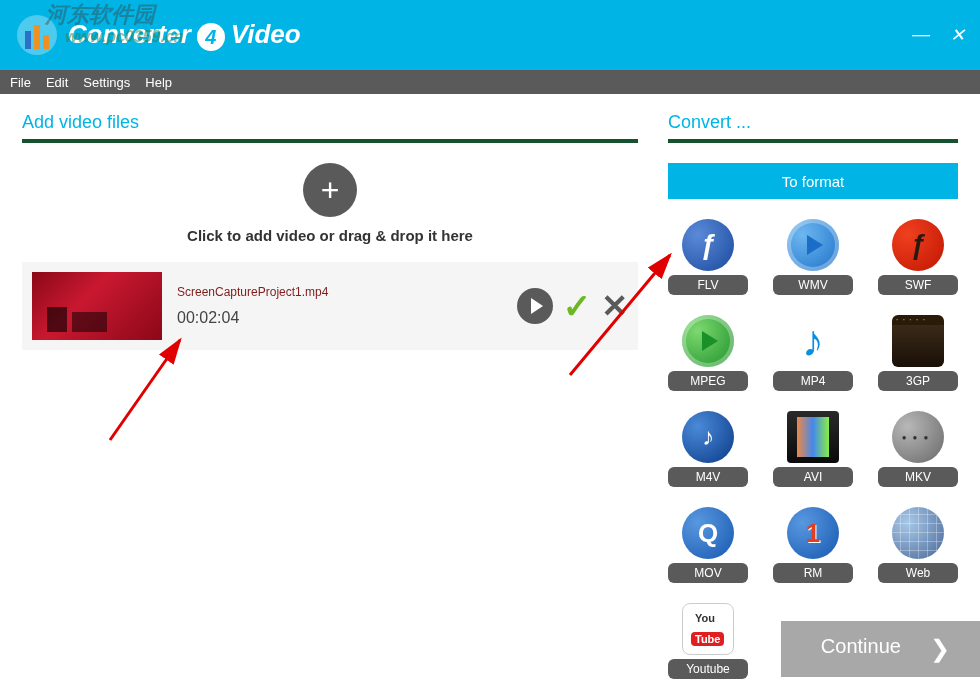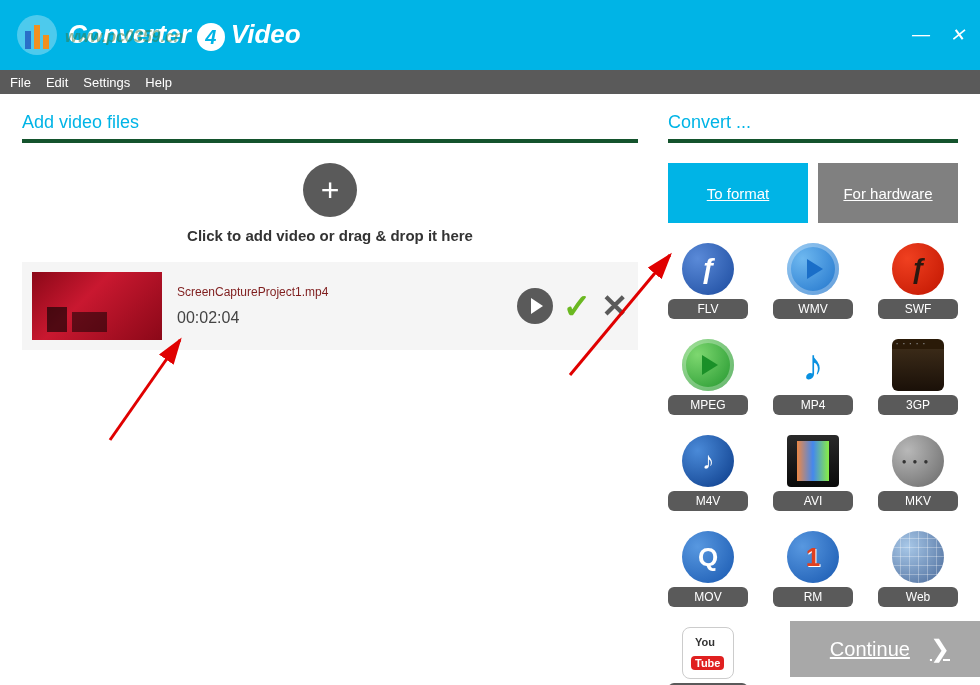--- a/index.html
+++ b/index.html
@@ -35,21 +35,21 @@
 .file-name { font-size: 12px; color: #7f1d1d; margin-bottom: 10px; }
 .file-dur { font-size: 16px; color: #444; }
 .file-actions { display: flex; gap: 10px; align-items: center; }
 .act-play { width: 36px; height: 36px; background: #5a5a5a; border-radius: 50%; position: relative; cursor: pointer; }
 .act-play::after { content: ''; position: absolute; left: 14px; top: 10px; border-left: 12px solid #fff; border-top: 8px solid transparent; border-bottom: 8px solid transparent; }
 .act-check { font-size: 34px; color: #6bb821; font-weight: bold; cursor: pointer; }
 .act-x { font-size: 32px; color: #5a5a5a; font-weight: bold; cursor: pointer; }
 
 .right-panel { width: 290px; }
 .convert-tabs { display: flex; gap: 10px; margin-bottom: 20px; }
-.tab-btn { flex: 1; height: 60px; border: none; font-size: 15px; color: #fff; cursor: pointer; text-decoration: underline; }
+.tab-btn { flex: 1; height: 36px; border: none; font-size: 15px; color: #fff; cursor: pointer; }
 .tab-active { background: #00b4e6; }
 .tab-inactive { background: #808080; }
 
 .format-grid { display: grid; grid-template-columns: repeat(3, 1fr); gap: 20px 25px; }
 .format-item { text-align: center; cursor: pointer; }
 .format-icon { width: 52px; height: 52px; margin: 0 auto 4px; border-radius: 50%; display: flex; align-items: center; justify-content: center; color: #fff; font-weight: bold; font-size: 18px; position: relative; }
 .format-label { background: #5a5a5a; color: #fff; font-size: 12px; padding: 3px 0; border-radius: 6px; }
 
 .ic-flv { background: radial-gradient(circle at 30% 30%, #5a8ad8, #1b4a9e); }
 .ic-flv::after { content: 'ƒ'; font-style: italic; font-size: 28px; }
@@ -74,21 +74,21 @@
 .ic-f4v { background: #e01818; border-radius: 8px; }
 .ic-f4v::after { content: 'ƒ'; font-style: italic; font-size: 28px; }
 .ic-rm { background: radial-gradient(circle at 30% 30%, #5898e0, #1858b0); }
 .ic-rm::after { content: '1'; font-size: 26px; color: #e04020; text-shadow: 1px 1px 0 #fff; }
 .ic-web { background: radial-gradient(circle at 30% 30%, #a8c8e8, #486898); }
 .ic-web::before { content: ''; position: absolute; inset: 0; border-radius: 50%; background: repeating-linear-gradient(0deg, transparent 0 8px, rgba(255,255,255,0.3) 8px 9px), repeating-linear-gradient(90deg, transparent 0 8px, rgba(255,255,255,0.3) 8px 9px); }
 .ic-yt { background: #fff; border: 1px solid #ccc; border-radius: 8px; }
 .ic-yt::before { content: 'You'; position: absolute; top: 8px; left: 12px; font-size: 11px; color: #333; }
 .ic-yt::after { content: 'Tube'; position: absolute; bottom: 8px; left: 8px; font-size: 11px; background: #e02020; color: #fff; padding: 1px 4px; border-radius: 4px; }
 
-.continue-btn { position: absolute; bottom: 8px; right: 0; background: #a8a8a8; color: #fff; padding: 14px 30px 14px 40px; font-size: 20px; cursor: pointer; display: flex; align-items: center; gap: 20px; text-decoration: underline; }
+.continue-btn { position: absolute; bottom: 8px; right: 0; background: #a8a8a8; color: #fff; padding: 14px 30px 14px 40px; font-size: 20px; cursor: pointer; display: flex; gap: 29px; }
 .continue-chevron { font-size: 24px; }
 
 .arrow { position: absolute; pointer-events: none; }
 .arrow svg { overflow: visible; }
 </style>
 </head>
 <body>
 
 <div class="titlebar">
   <div class="logo-area">
@@ -97,20 +97,21 @@
           <circle cx="22" cy="22" r="20" fill="#fff" opacity="0.3"></circle>
           <rect x="10" y="18" width="6" height="18" fill="#2a70c8"></rect>
           <rect x="19" y="12" width="6" height="24" fill="#f09020"></rect>
           <rect x="28" y="22" width="6" height="14" fill="#f09020"></rect>
         </svg>
     </div>
     <div class="title-text">
       <span>Converter</span><span class="four-badge">4</span><span>Video</span>
     </div>
   </div>
+  <div class="watermark1">河东软件园</div>
   <div class="watermark2">www.pc0359.cn</div>
   <div class="win-controls">
     <span>—</span>
     <span>✕</span>
   </div>
 </div>
 
 <div class="menubar">
   <span class="menu-item">File</span>
   <span class="menu-item">Edit</span>
@@ -138,21 +139,20 @@
         <div class="act-check">✓</div>
         <div class="act-x">✕</div>
       </div>
     </div>
   </div>
 
   <div class="right-panel">
     <div class="section-title">Convert ...</div>
     <div class="convert-tabs">
       <button class="tab-btn tab-active">To format</button>
-      <button class="tab-btn tab-inactive">For hardware</button>
     </div>
     <div class="format-grid" id="format-grid">
         <div class="format-item">
           <div class="format-icon ic-flv"></div>
           <div class="format-label">FLV</div>
         </div>
         <div class="format-item">
           <div class="format-icon ic-wmv"></div>
           <div class="format-label">WMV</div>
         </div>

